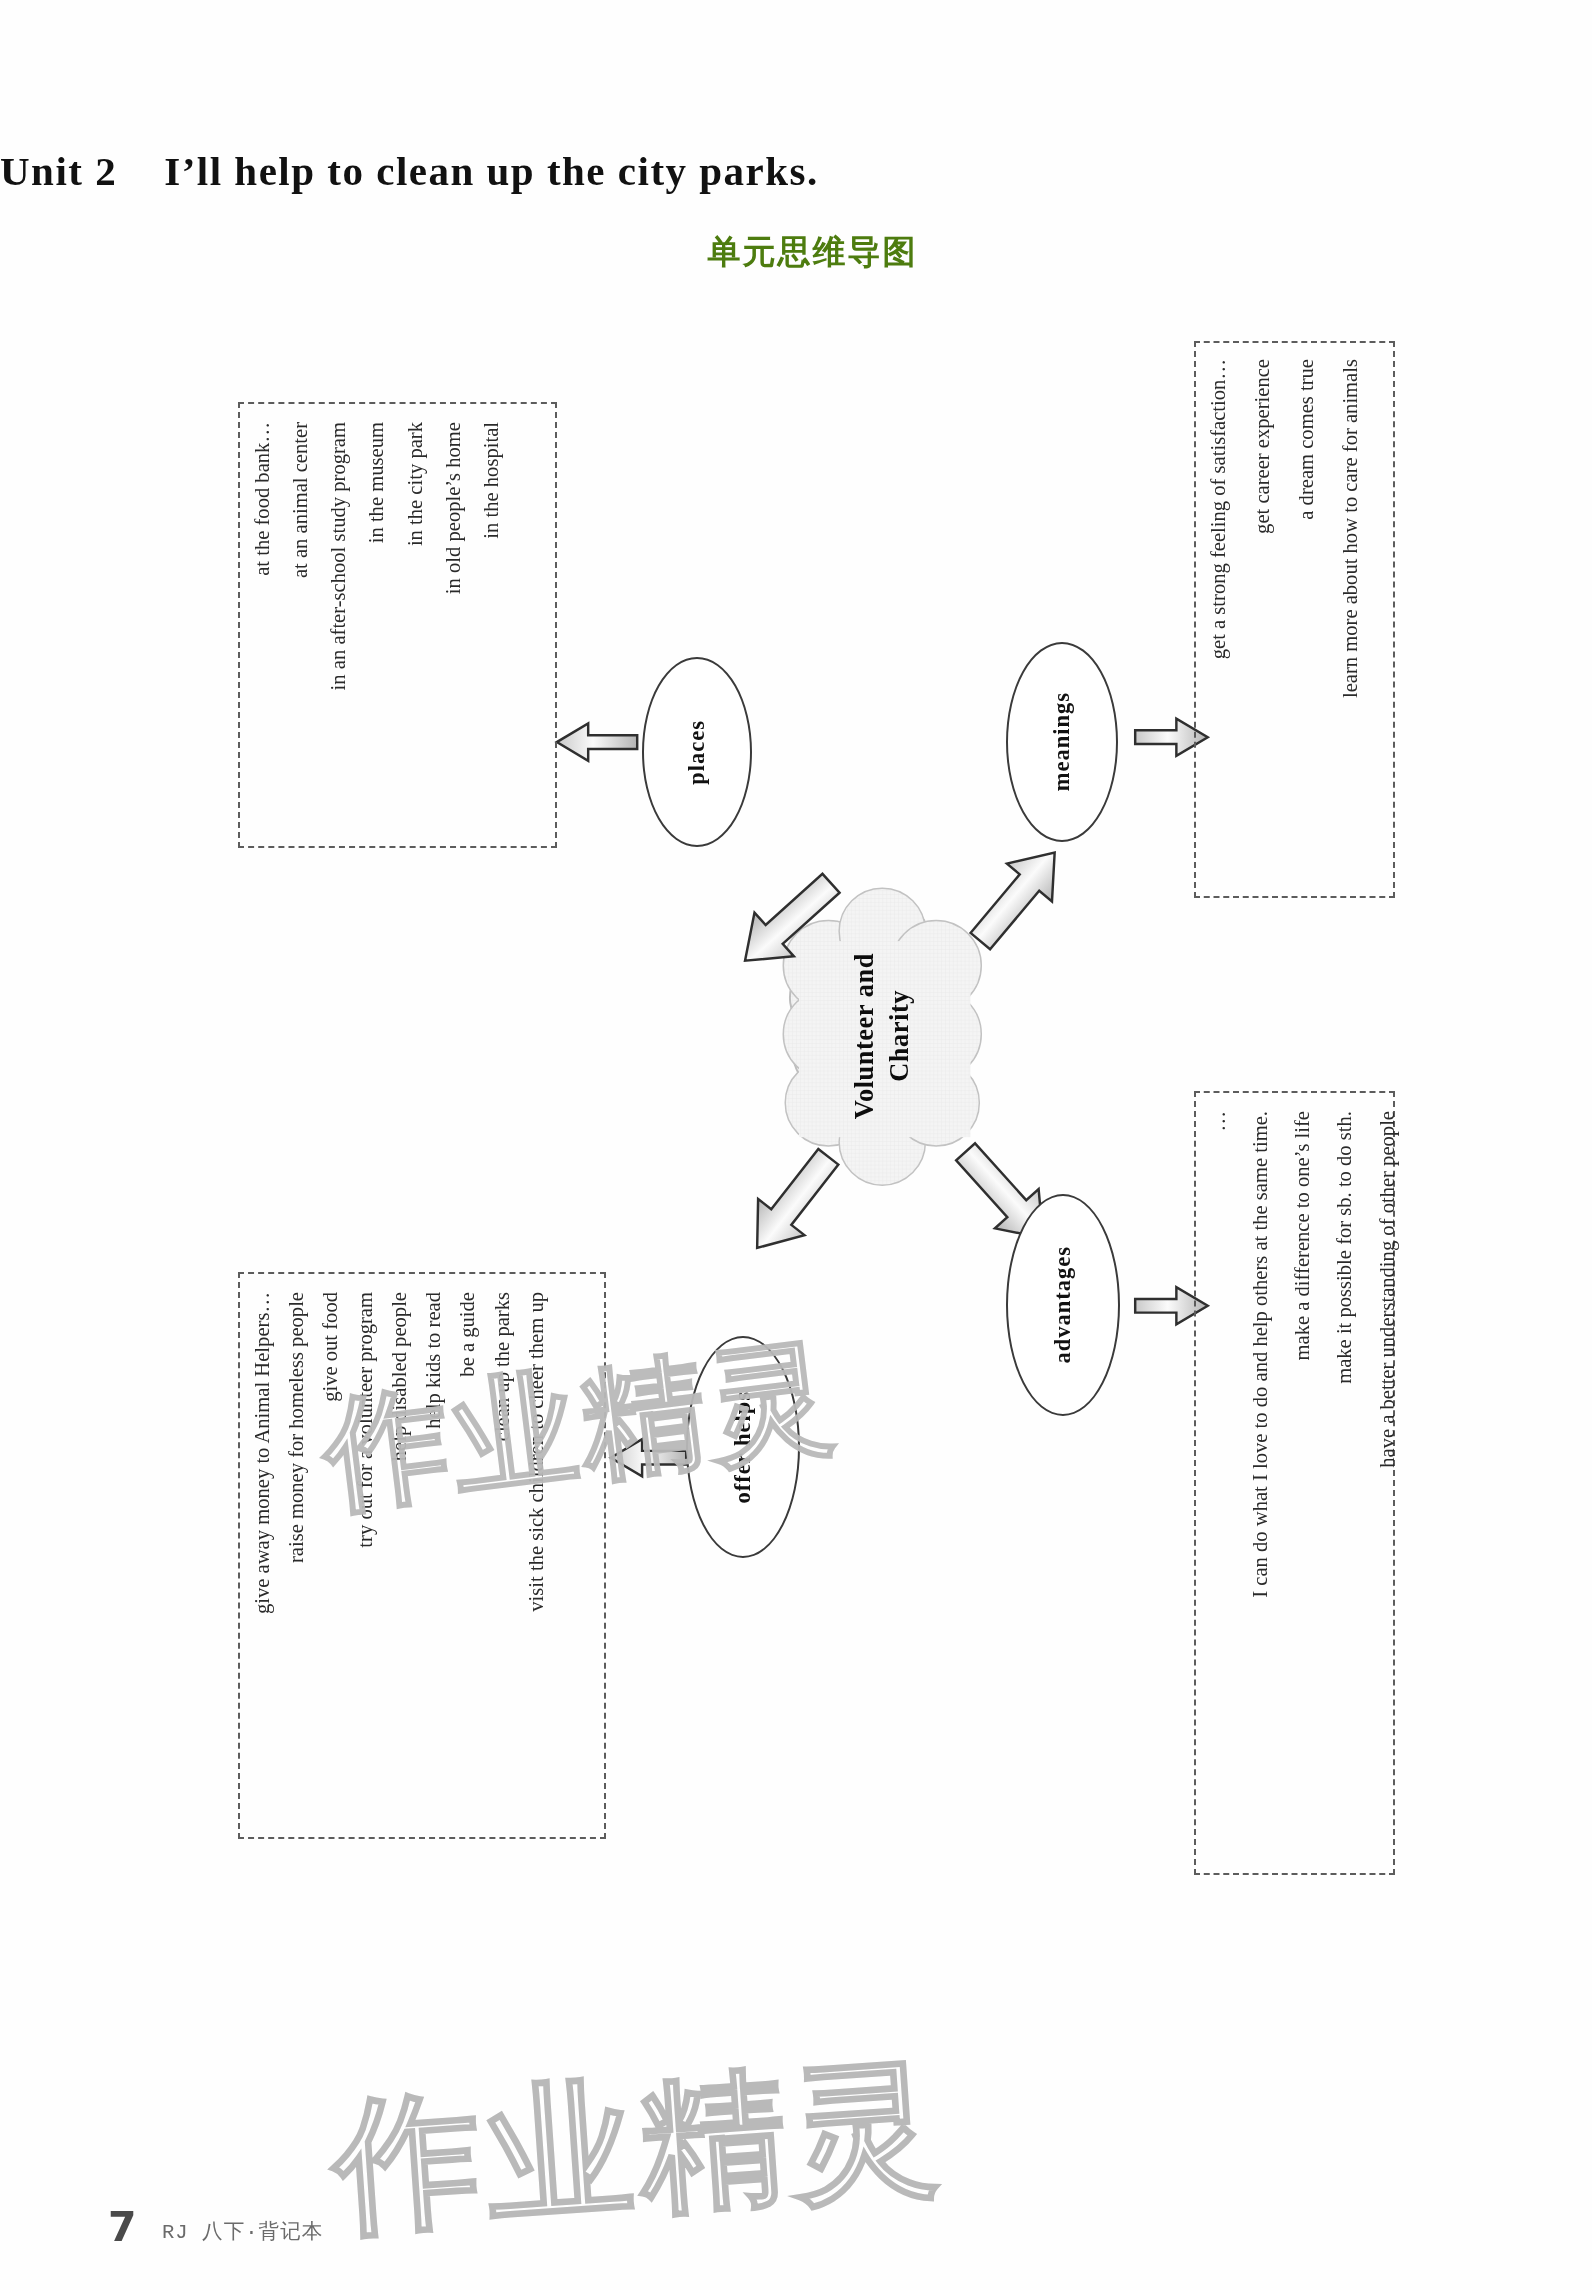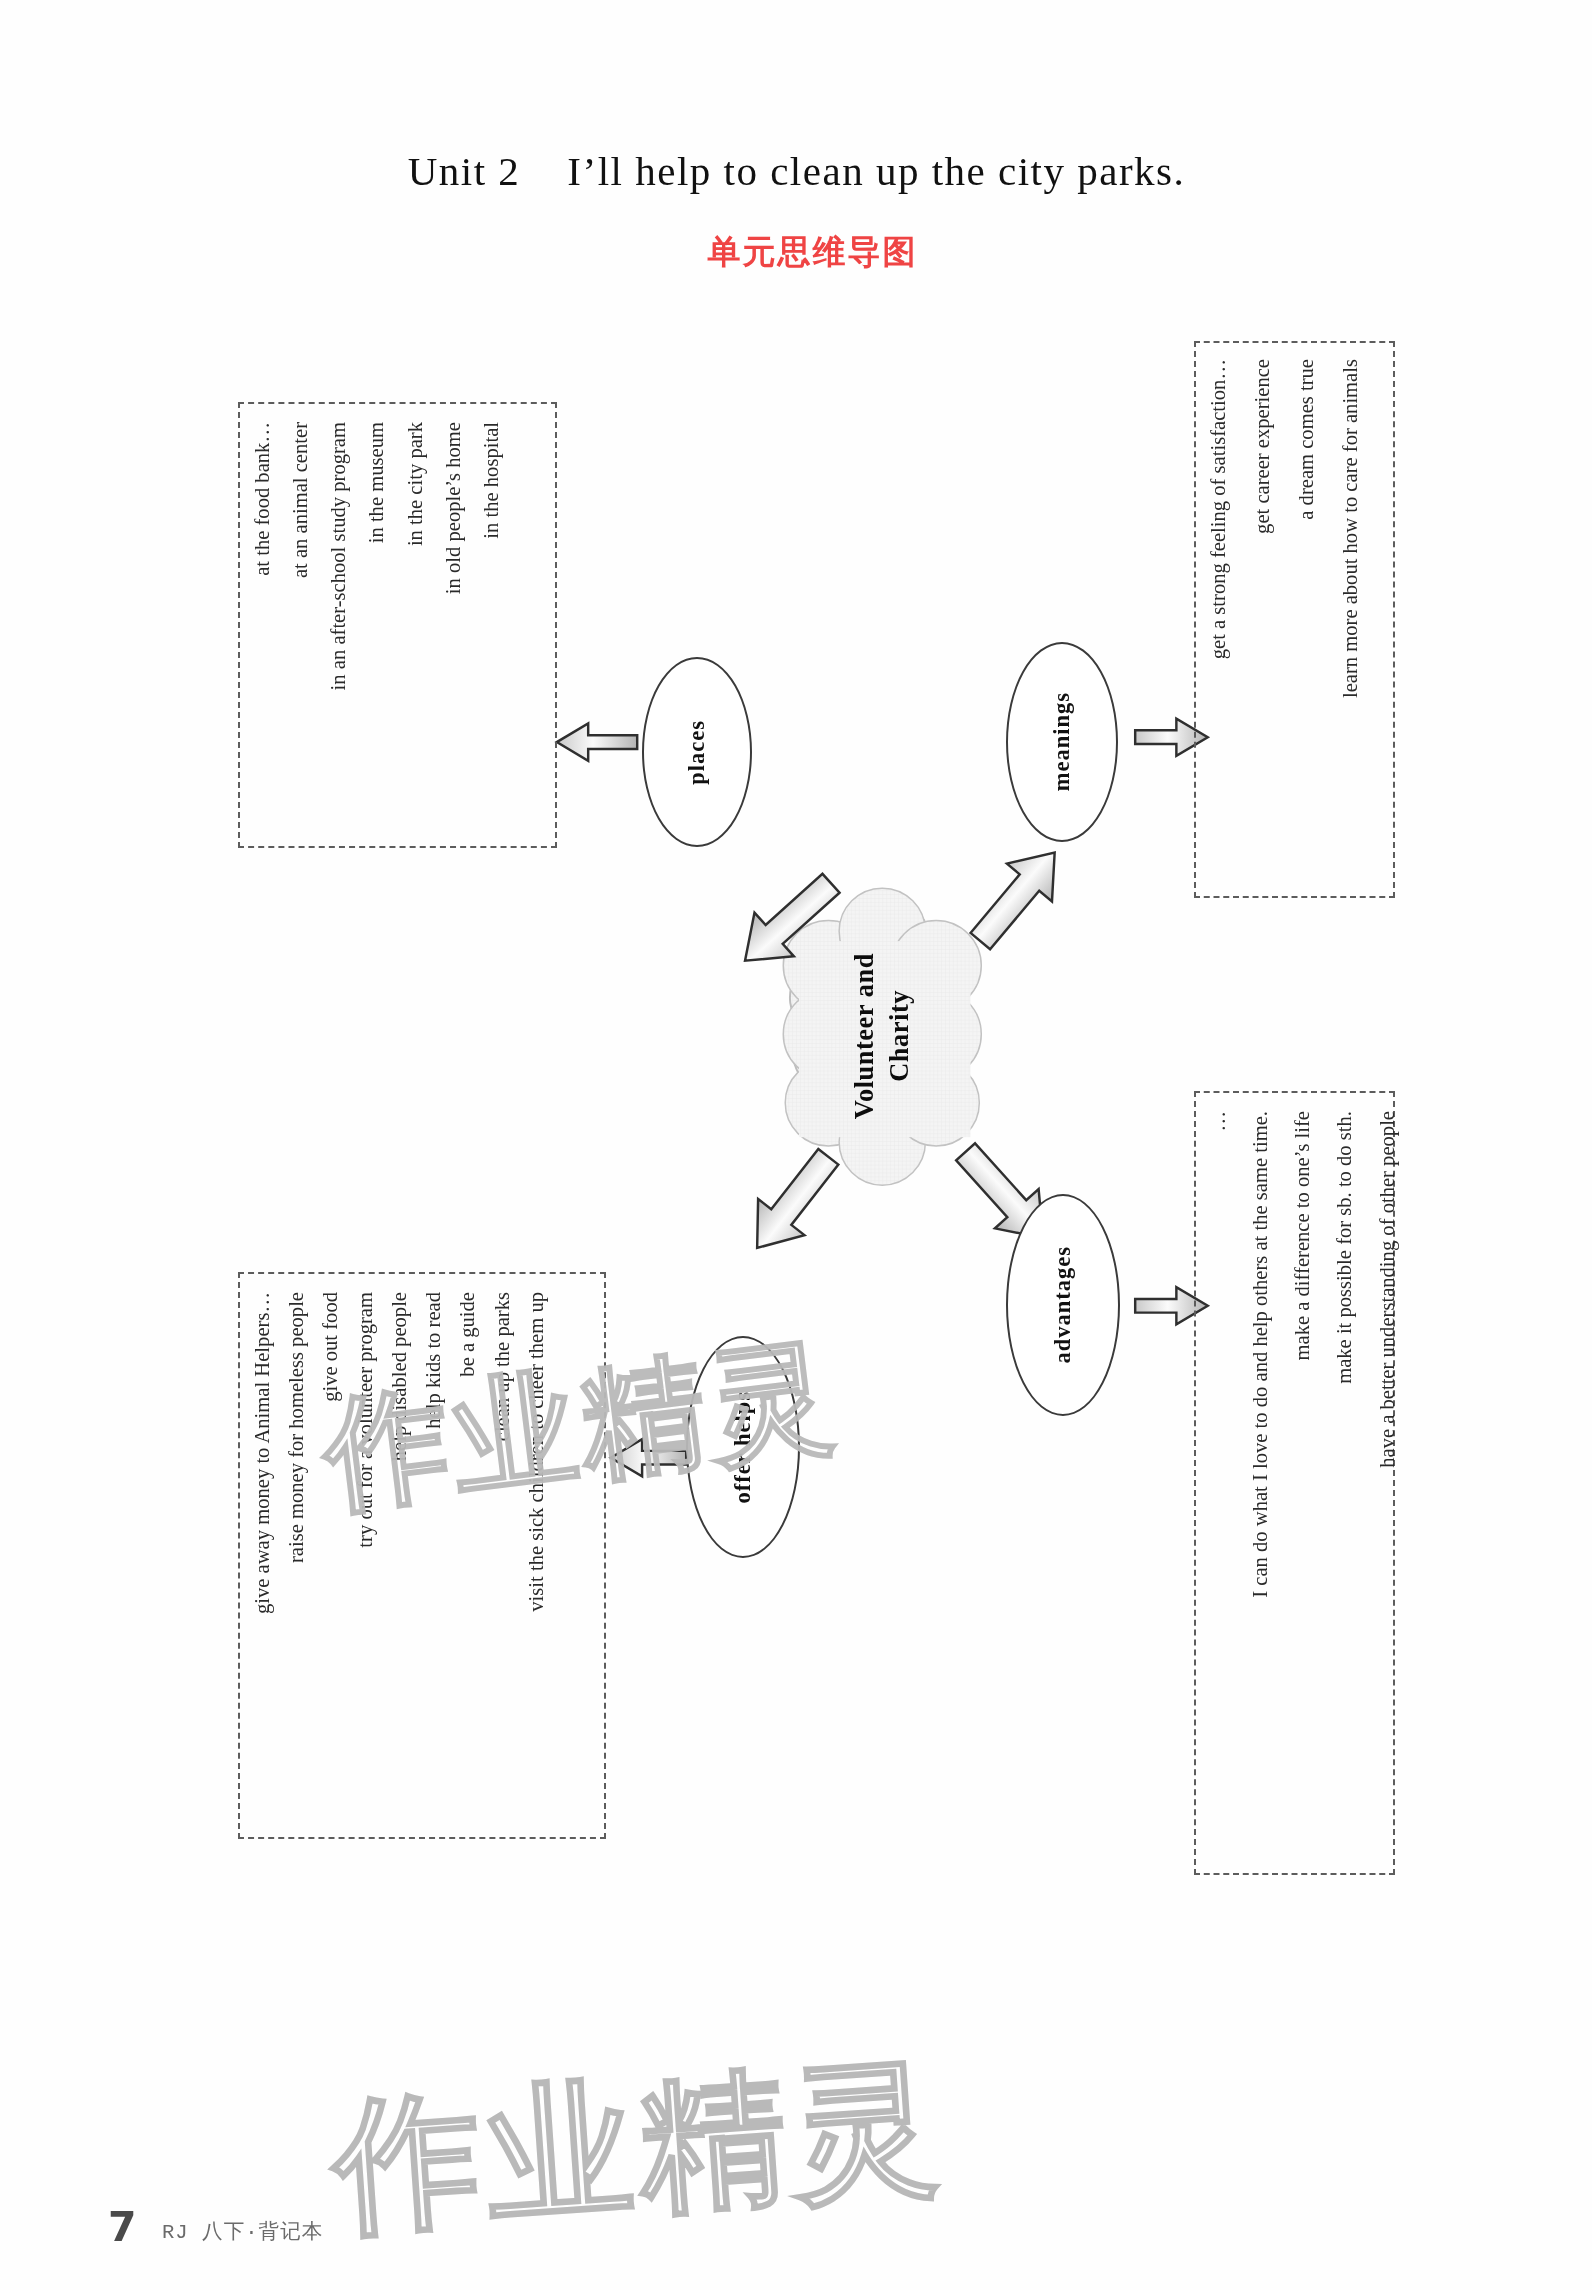--- a/index.html
+++ b/index.html
@@ -9,36 +9,36 @@
     font-family:"Liberation Serif", serif;
     color:#1a1a1a;
     position:relative;
     overflow:hidden;
   }
   .page { position:absolute; inset:0; background:#fefefe; }
 
   
   .title {
     position:absolute; left:0; right:0; top:147px;
-    text-align:center;
-    font-family:"Liberation Serif", serif;
-    font-weight:normal;
+    text-align:left;
+    font-family:"Liberation Serif", serif;
+    font-weight:bold;
     font-size:41px;
     letter-spacing:1.5px;
     color:#111;
     white-space:pre;
   }
   .subtitle {
     position:absolute; left:0; right:0; top:230px;
     text-align:center;
     font-family:"DejaVu Sans", sans-serif;
     font-weight:bold;
     font-size:33px;
     letter-spacing:2px;
-    color:#ef4444;
+    color:#4d7c0f;
     margin-left:32px;
   }
 
   
   .canvas { position:absolute; left:0; top:0; width:1593px; height:2291px; }
 
   
   .dbox {
     position:absolute;
     border:2px dashed #5c5c5c;

